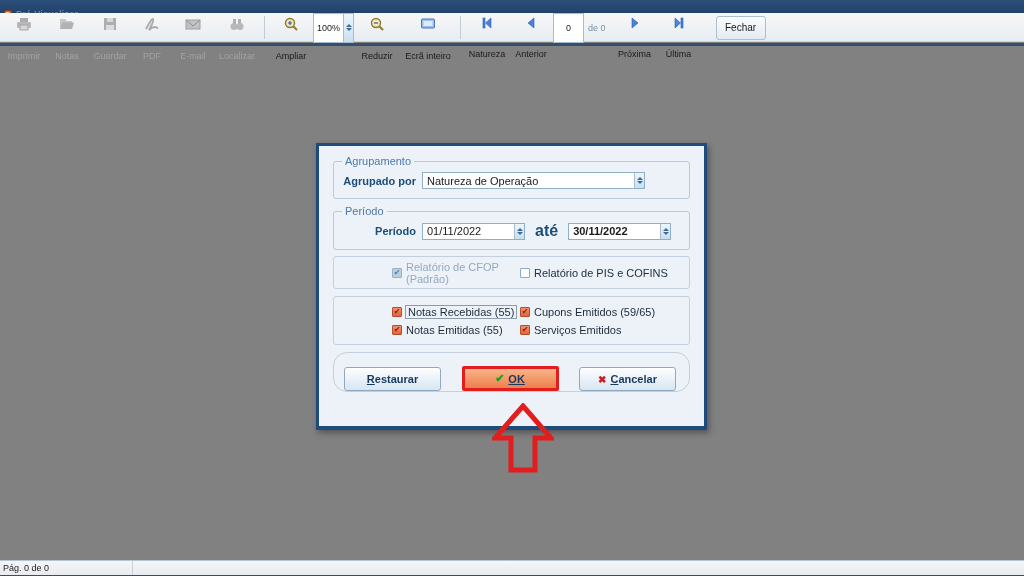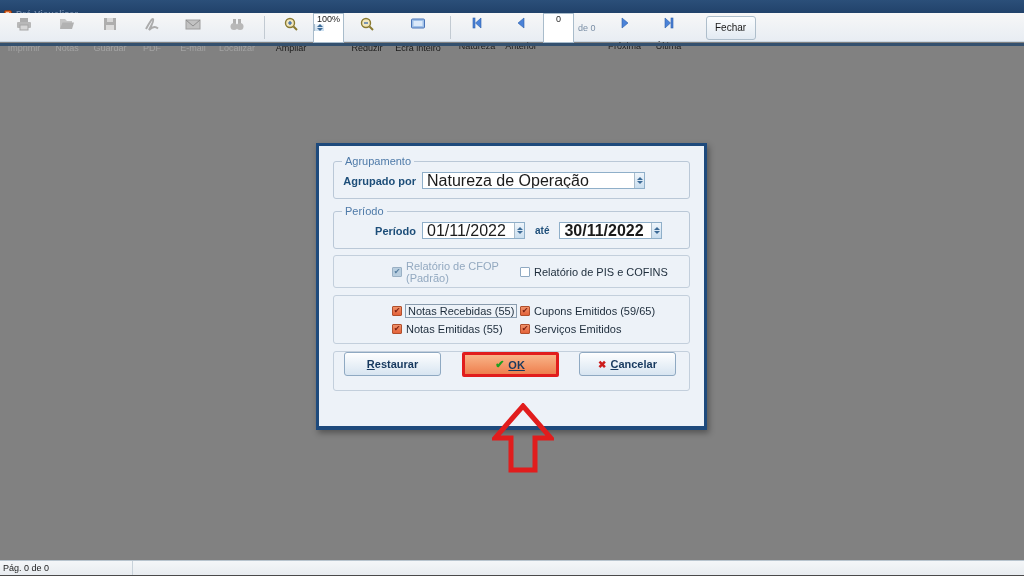--- a/index.html
+++ b/index.html
@@ -12,25 +12,25 @@
     background:linear-gradient(#2b4f79,#16335a); display:flex; align-items:center; padding:0 4px; gap:4px; }
   .appicon { width:8px; height:8px; background:#e0662c; border:1px solid #8a3a10; border-radius:2px; position:relative; flex:none;}
   .appicon::after{content:""; position:absolute; left:1px; top:1px; width:3px; height:3px; background:#f8c9a8;}
   .apptitle { color:#7088a8; font-size:9px; font-weight:bold; letter-spacing:.2px; }
 
   
   .toolbar { position:absolute; top:13px; left:0; right:0; height:29px;
     background:linear-gradient(#f7f7f7,#e8edf3); border-bottom:1px solid #c9d6e2;
     display:flex; align-items:stretch; padding:1px 2px 0; }
   .tbtn { display:flex; flex-direction:column; align-items:center; justify-content:flex-start;
-    padding-top:2px; gap:9px; font-size:9px; color:#1a1a1a; border-radius:2px; }
+    padding-top:2px; gap:17px; font-size:9px; color:#1a1a1a; border-radius:2px; }
   .tbtn.disabled { color:#a3a3a3; }
   .tbtn svg { flex:none; }
   .tsep { width:1px; background:#c2cad2; margin:2px 4px; }
-  .zoombox, .pagebox { display:flex; align-self:center; height:30px; border:1px solid #a9bccb; background:#fff;flex-direction:column; }
+  .zoombox, .pagebox { display:flex; align-self:center; height:30px; border:1px solid #a9bccb; background:#fff; }
   .zoombox input, .pagebox input { width:29px; border:0; font-size:9px; font-family:"Liberation Sans",sans-serif; text-align:center; outline:none; color:#222; }
   .spin { width:10px; background:linear-gradient(#eef5fb,#cadeef); border-left:1px solid #a9bccb;
     display:flex; flex-direction:column; align-items:center; justify-content:center; gap:1px; }
   .spin .up { width:0; height:0; border-left:3px solid transparent; border-right:3px solid transparent; border-bottom:3px solid #3c6a96; }
   .spin .dn { width:0; height:0; border-left:3px solid transparent; border-right:3px solid transparent; border-top:3px solid #3c6a96; }
   .deof { align-self:center; font-size:9px; color:#7b8fa6; margin:0 6px 0 4px; }
   .fechar { align-self:center; margin-left:16px; width:50px; height:24px; border:1px solid #aebecb; border-radius:3px;
     background:linear-gradient(#fbfdfe,#e2eaf2); font-size:10px; color:#1a1a1a; font-family:"Liberation Sans",sans-serif; }
   .navedge { position:absolute; top:43px; left:0; right:0; height:3px; background:#33506e; }
 
@@ -41,43 +41,43 @@
   .dlg-title { height:19px; background:linear-gradient(#4675a8 0%, #2c5488 45%, #1b3f6b 100%);
     display:flex; align-items:center; justify-content:space-between; padding:0 5px; }
   .dlg-title-text { color:#fff; font-size:11px; font-weight:bold; text-shadow:0 1px 1px rgba(0,0,0,.45); }
   .dlg-close { color:#d4e2f2; font-size:11px; font-weight:bold; line-height:1; padding:0 2px; cursor:default; }
   .dlg-body { padding:9px 14px 0; }
 
   fieldset { border:1px solid #bac8d7; border-radius:3px; margin-bottom:6px; padding:2px 6px 9px; }
   legend { font-size:11px; color:#4e7aa8; padding:0 3px; margin-left:2px; }
   .frow { display:flex; align-items:center; gap:6px; margin-top:3px; }
   .flabel { width:76px; flex:none; text-align:right; font-weight:bold; color:#1d4e79; font-size:11px; }
-  .ate { font-weight:bold; color:#1d4e79; font-size:10px; margin:0 4px; }
+  .ate { font-weight:bold; color:#1d4e79; font-size:16px; margin:0 4px; }
   .spinbox { display:flex; height:17px; border:1px solid #8fafc9; background:#fff; }
-  .spinbox input { border:0; outline:none; font-size:16px; font-family:"Liberation Sans",sans-serif; color:#1a1a1a; padding:0 4px; }
+  .spinbox input { border:0; outline:none; font-size:11px; font-family:"Liberation Sans",sans-serif; color:#1a1a1a; padding:0 4px; }
   .combo input { width:211px; }
   .datebox input { width:91px; }
   .datebox.bold input { font-weight:bold; }
 
   .panel { border:1px solid #c3cfdc; border-radius:3px; margin-bottom:7px; }
   .panel-cfop { padding:9px 0 9px 58px; display:flex; align-items:center; }
   .panel-checks { padding:8px 0 8px 58px; }
   .cbrow { display:flex; align-items:center; gap:4px; font-size:11px; color:#1c2b3a; height:13px; }
   .checks-row { display:flex; margin-bottom:5px; }
   .checks-row:last-child { margin-bottom:0; }
   .cell1 { width:128px; flex:none; }
   .cb { width:10px; height:10px; flex:none; display:flex; align-items:center; justify-content:center;
     font-size:8px; line-height:1; border-radius:1px; }
   .cb-orange { background:linear-gradient(#f0926a,#e4623a); border:1px solid #b14f2c; color:#7a1f10; }
   .cb-disabled { background:#b9cedf; border:1px solid #9ab0c4; color:#567ea0; }
   .cb-empty { background:#fff; border:1px solid #8fa9c2; }
   .lbl-disabled { color:#93a9c0; }
   .focusbox { outline:1px solid #8a9cae; padding:0 2px; }
 
-  .panel-buttons { height:40px; display:flex; align-items:flex-start; justify-content:space-between; padding:0 13px 0 10px; }
+  .panel-buttons { height:40px; display:flex; align-items:flex-end; justify-content:space-between; padding:0 13px 0 10px;border-radius:14px; }
   .btn { min-width:97px; height:24px; border:1px solid #8fa9c2; border-radius:3px;
     background:linear-gradient(#fdfeff,#d8e5f1); box-shadow:inset 0 1px 0 #fff;
     font-weight:bold; font-size:11px; color:#16385e; font-family:"Liberation Sans",sans-serif;
     display:inline-flex; align-items:center; justify-content:center; gap:4px; }
   .btn-ok { min-width:97px; height:25px; border:3px solid #e11d1d; border-radius:2px;
     background:linear-gradient(#f9b488,#ee7f4e); box-shadow:none; }
   .accel { text-decoration:underline; }
   .glyph-check { color:#1f9e1f; font-size:11px; }
   .glyph-x { color:#cc1c1c; font-size:10px; }
 

